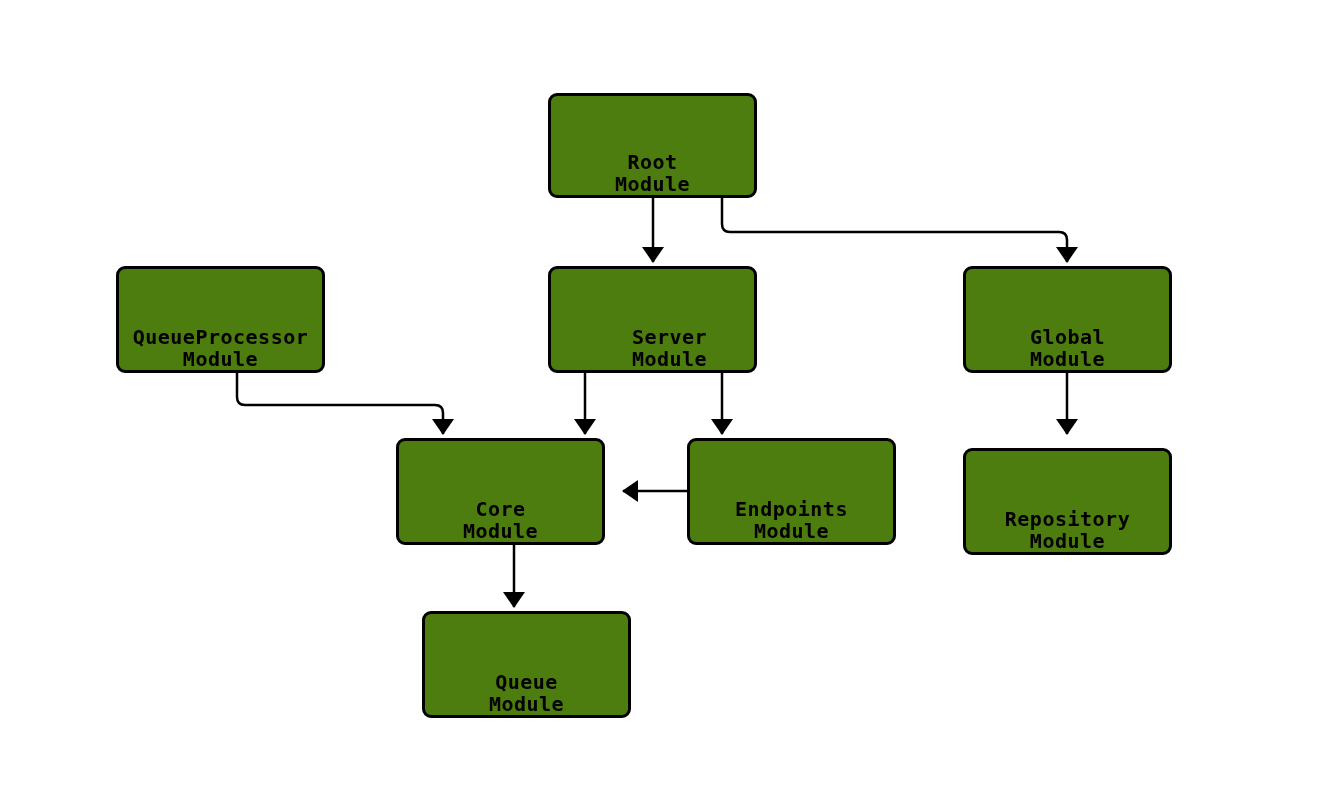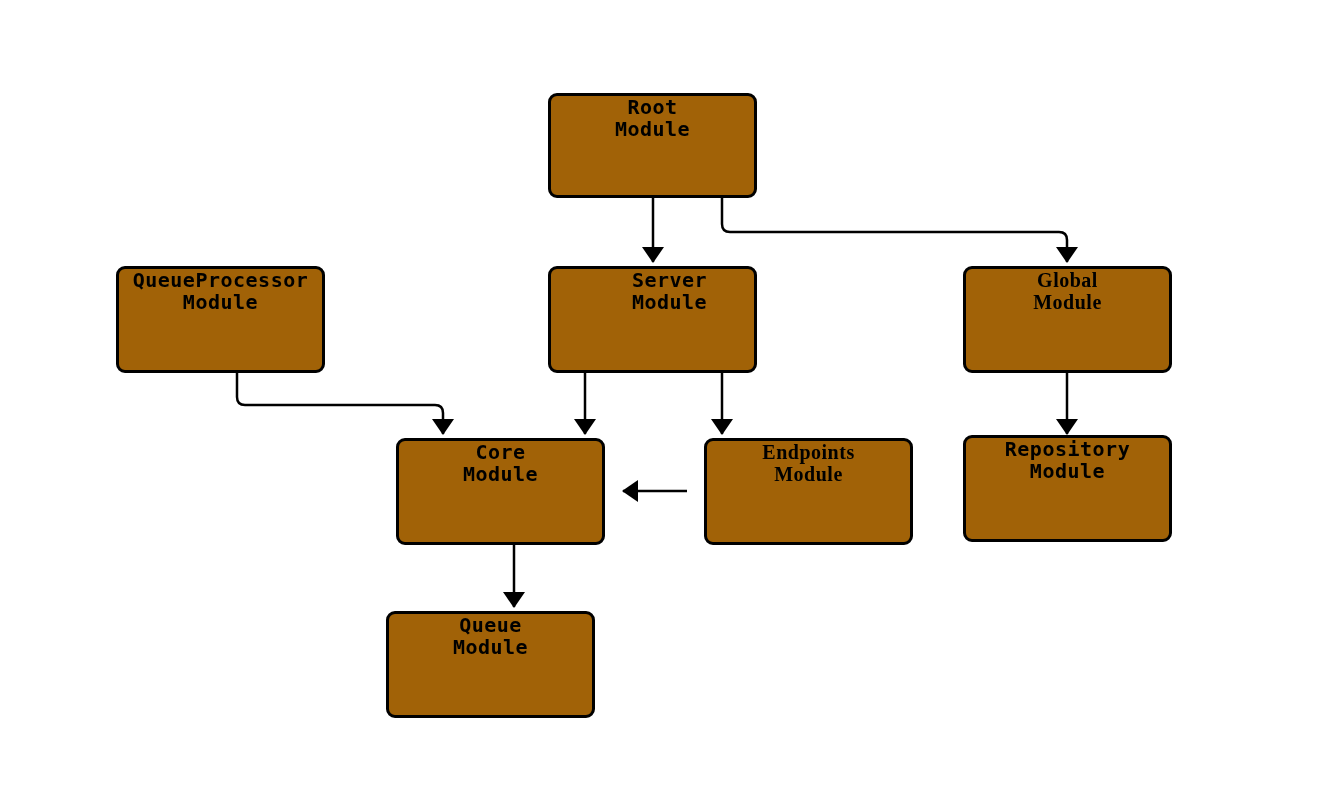--- a/index.html
+++ b/index.html
@@ -21,44 +21,44 @@
     top: 0;
     width: 1337px;
     height: 809px;
     pointer-events: none;
   }
   .node {
     position: absolute;
     width: 209px;
     height: 107px;
     box-sizing: border-box;
-    background: #a16207;
+    background: #4d7c0f;
     border: 3px solid #000000;
     border-radius: 9px;
     display: flex;
-    align-items: flex-start;
+    align-items: flex-end;
     justify-content: center;
   }
   .node-label {
     font-size: 20px;
     font-weight: bold;
     line-height: 22px;
     color: #000000;
     text-align: center;
     white-space: pre-line;
     letter-spacing: 0.5px;
   }
   .n-root        { left: 548px; top:  93px; height: 105px; }
   .n-queueproc   { left: 116px; top: 266px; }
   .n-server      { left: 548px; top: 266px; padding-left: 34px; }
-  .n-global      { left: 963px; top: 266px; font-family: Liberation Serif, serif; }
+  .n-global      { left: 963px; top: 266px; }
   .n-core        { left: 396px; top: 438px; }
-  .n-endpoints   { left: 704px; top: 438px; font-family: Liberation Serif, serif; }
-  .n-repository  { left: 963px; top: 435px; }
-  .n-queue       { left: 386px; top: 611px; }
+  .n-endpoints   { left: 687px; top: 438px; }
+  .n-repository  { left: 963px; top: 448px; }
+  .n-queue       { left: 422px; top: 611px; }
   .edge {
     fill: none;
     stroke: #000000;
     stroke-width: 2.5;
   }
 </style>
 </head>
 <body>
 
 <div class="canvas">

